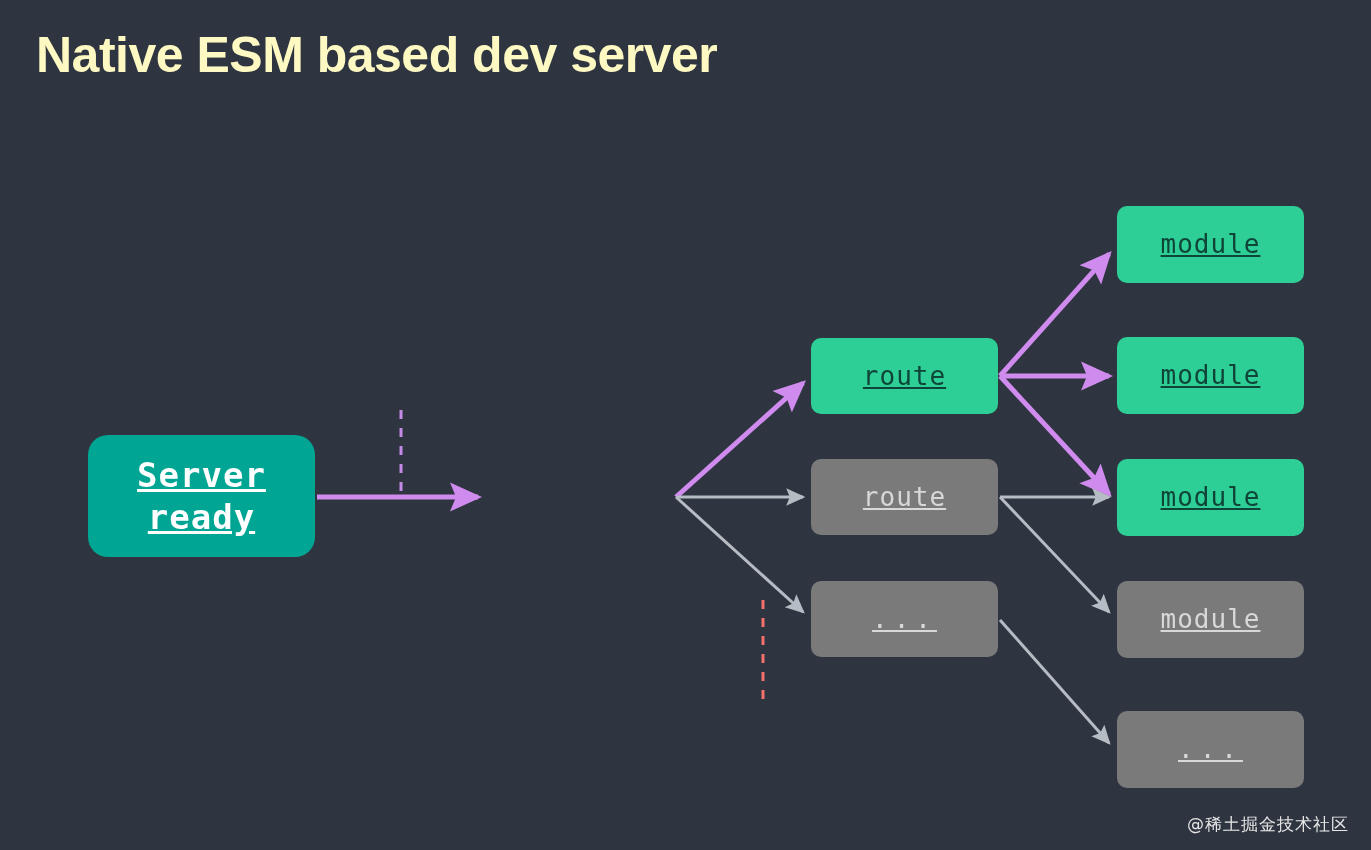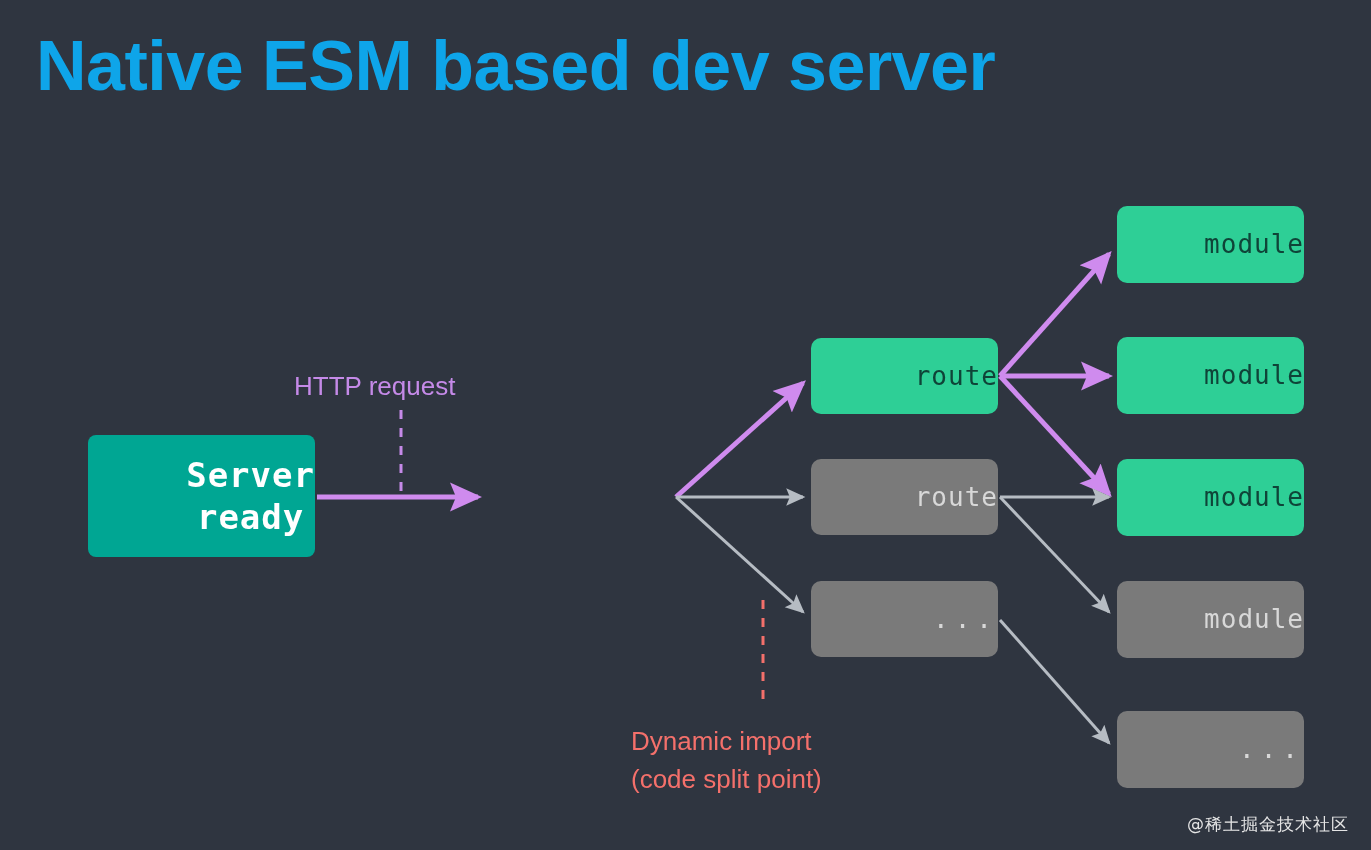--- a/index.html
+++ b/index.html
@@ -20,41 +20,42 @@
     left: 0; top: 0;
     width: 1371px;
     height: 850px;
     pointer-events: none;
   }
   .title {
     position: absolute;
     left: 36px;
     top: 26px;
     font-family: "Liberation Sans", sans-serif;
-    font-size: 70px;
+    font-size: 50px;
     font-weight: 700;
     letter-spacing: -0.5px;
-    color: #0ea5e9;
+    color: #fef9c3;
     white-space: nowrap;
   }
   .node {
     position: absolute;
     display: flex;
     align-items: center;
-    justify-content: flex-end;
+    justify-content: center;
     border-radius: 10px;
     box-sizing: border-box;
     font-family: "DejaVu Sans Mono", "Liberation Mono", monospace;
     font-size: 26px;
     letter-spacing: 1px;
     text-align: center;
     line-height: 1.25;
+    text-decoration: underline;
   }
   .node-server {
-    border-radius: 8px;
+    border-radius: 20px;
     font-family: "DejaVu Sans Mono", "Liberation Mono", monospace;
     font-weight: 700;
     font-size: 34px;
     letter-spacing: 1px;
   }
   .node-dots {
     font-size: 26px;
     letter-spacing: 6px;
   }
   .edge-label {
@@ -158,20 +159,17 @@
   </div>
 
   <div class="node" style="left:1117px; top:581px; width:187px; height:77px; background:#7a7a7a; color:#d8d8d8;">
     <span>module</span>
   </div>
 
   <div class="node node-dots" style="left:1117px; top:711px; width:187px; height:77px; background:#7a7a7a; color:#d8d8d8;">
     <span>...</span>
   </div>
 
-  <div class="edge-label label-http">HTTP request</div>
 
-  <div class="edge-label label-dynamic">Dynamic import
-(code split point)</div>
 
   <div class="watermark">@稀土掘金技术社区</div>
 
 </div>
 
 </body></html>

